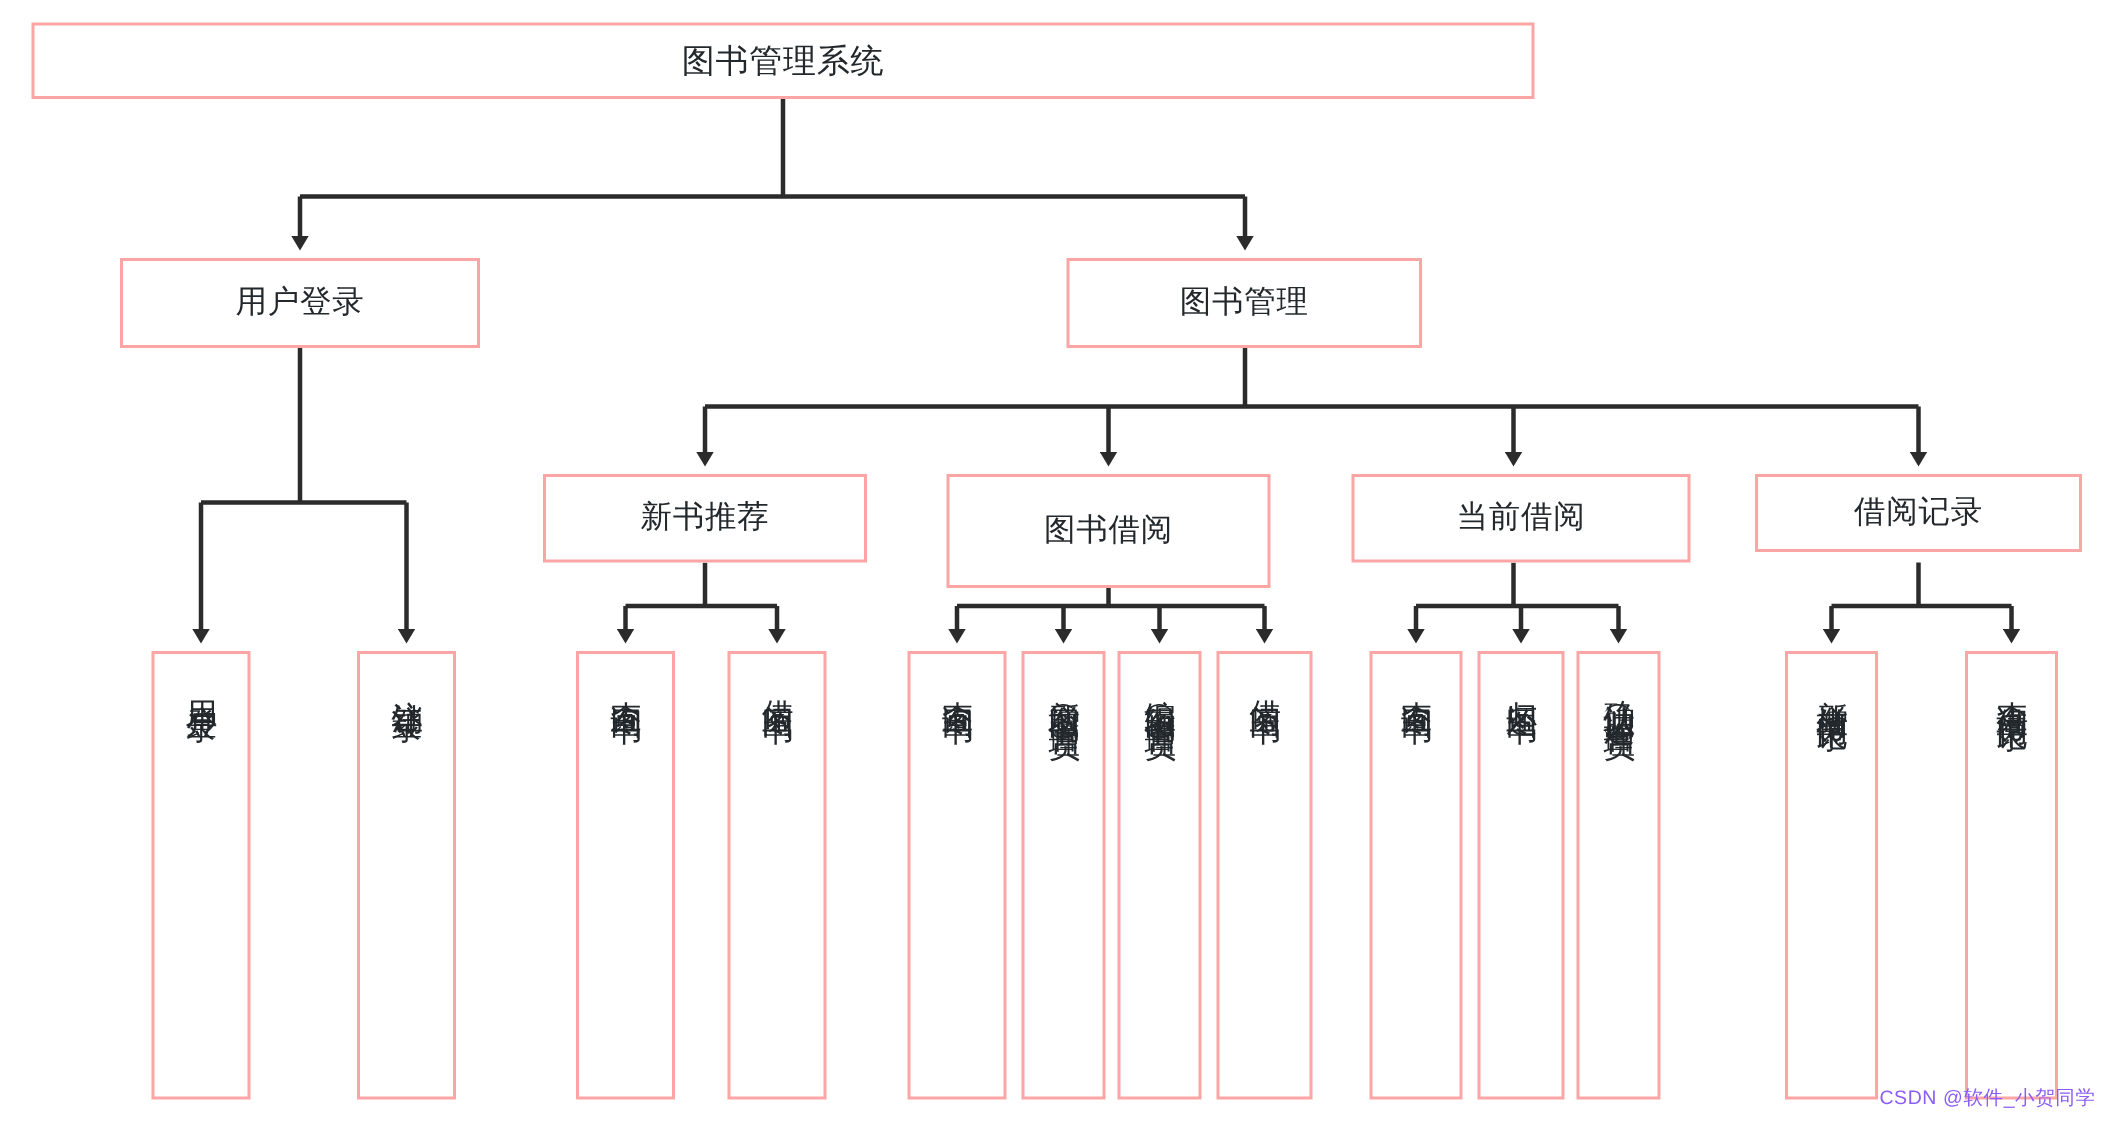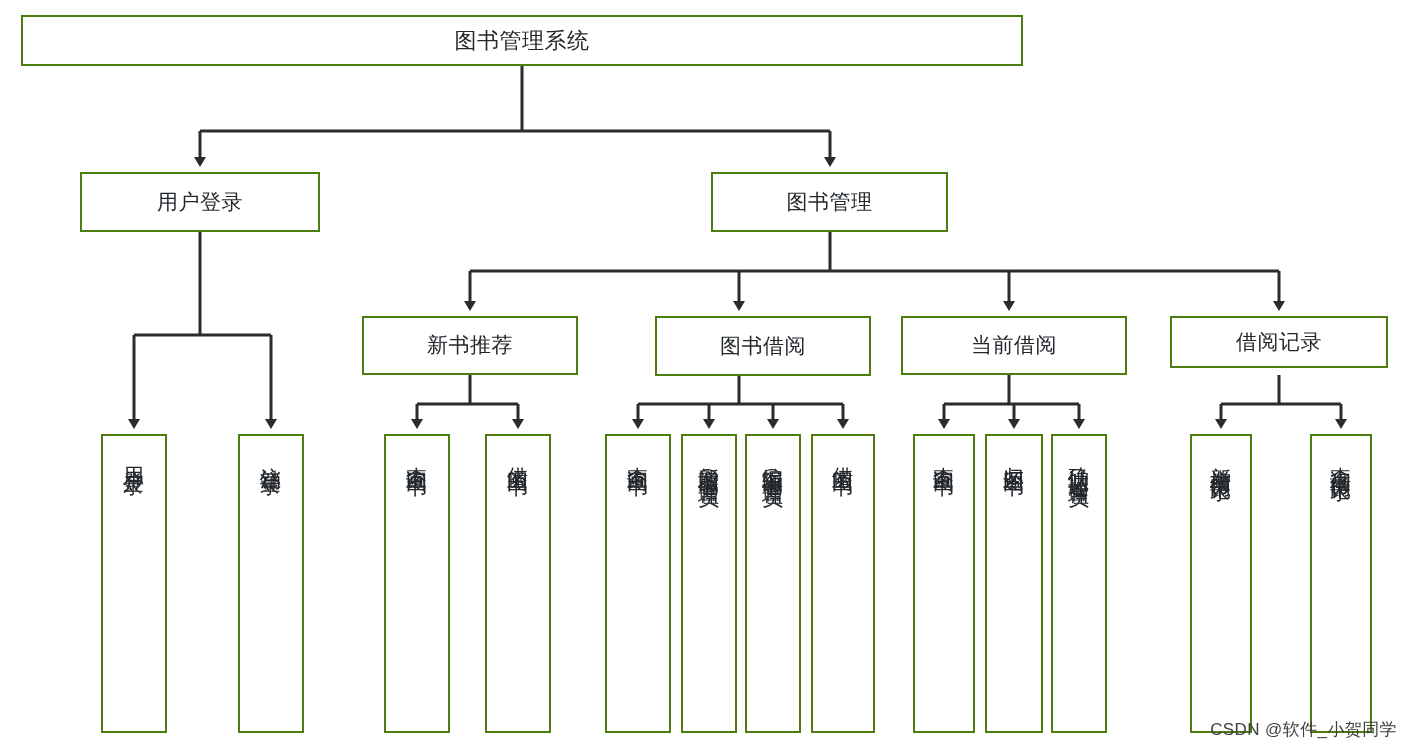--- a/index.html
+++ b/index.html
@@ -23,21 +23,21 @@
     left: 0;
     top: 0;
     width: 1405px;
     height: 747px;
     pointer-events: none;
   }
   .node {
     position: absolute;
     box-sizing: border-box;
     background: #ffffff;
-    border: 2px solid #4d7c0f;
+    border: 2px solid #fca5a5;
     display: flex;
     align-items: center;
     justify-content: center;
   }
   .node .label {
     color: #23282d;
     font-size: 21px;
     line-height: 1.15;
     letter-spacing: 0.5px;
     white-space: nowrap;
@@ -57,22 +57,22 @@
     font-size: 21px;
     letter-spacing: 3px;
     line-height: 1;
     white-space: nowrap;
     color: #23282d;
   }
   #watermark {
     position: absolute;
     right: 8px;
     bottom: 6px;
-    font-size: 17px;
-    color: #404040;
+    font-size: 13px;
+    color: #8b5cf6;
     letter-spacing: 0.4px;
     white-space: nowrap;
     user-select: none;
   }
 </style>
 </head>
 <body>
 
 <div id="canvas">
 
@@ -133,21 +133,21 @@
   <div class="node level2" id="node-l2-0" style="left: 80px; top: 172px; width: 240px; height: 60px;">
     <span class="label">用户登录</span>
   </div>
   <div class="node level3" id="node-l3-0" style="left: 362px; top: 316px; width: 216px; height: 59px;">
     <span class="label">新书推荐</span>
   </div>
 
   <div class="node level2" id="node-l2-1" style="left: 711px; top: 172px; width: 237px; height: 60px;">
     <span class="label">图书管理</span>
   </div>
-  <div class="node level3" id="node-l3-1" style="left: 655px; top: 316px; width: 216px; height: 60px;">
+  <div class="node level3" id="node-l3-1" style="left: 631px; top: 316px; width: 216px; height: 76px;">
     <span class="label">图书借阅</span>
   </div>
   <div class="node level3" id="node-l3-2" style="left: 901px; top: 316px; width: 226px; height: 59px;">
     <span class="label">当前借阅</span>
   </div>
   <div class="node level3" id="node-l3-3" style="left: 1170px; top: 316px; width: 218px; height: 52px;">
     <span class="label">借阅记录</span>
   </div>
 
   <div class="node leaf" id="node-leaf-0" style="left: 101px; top: 434px; width: 66px; height: 299px;">

